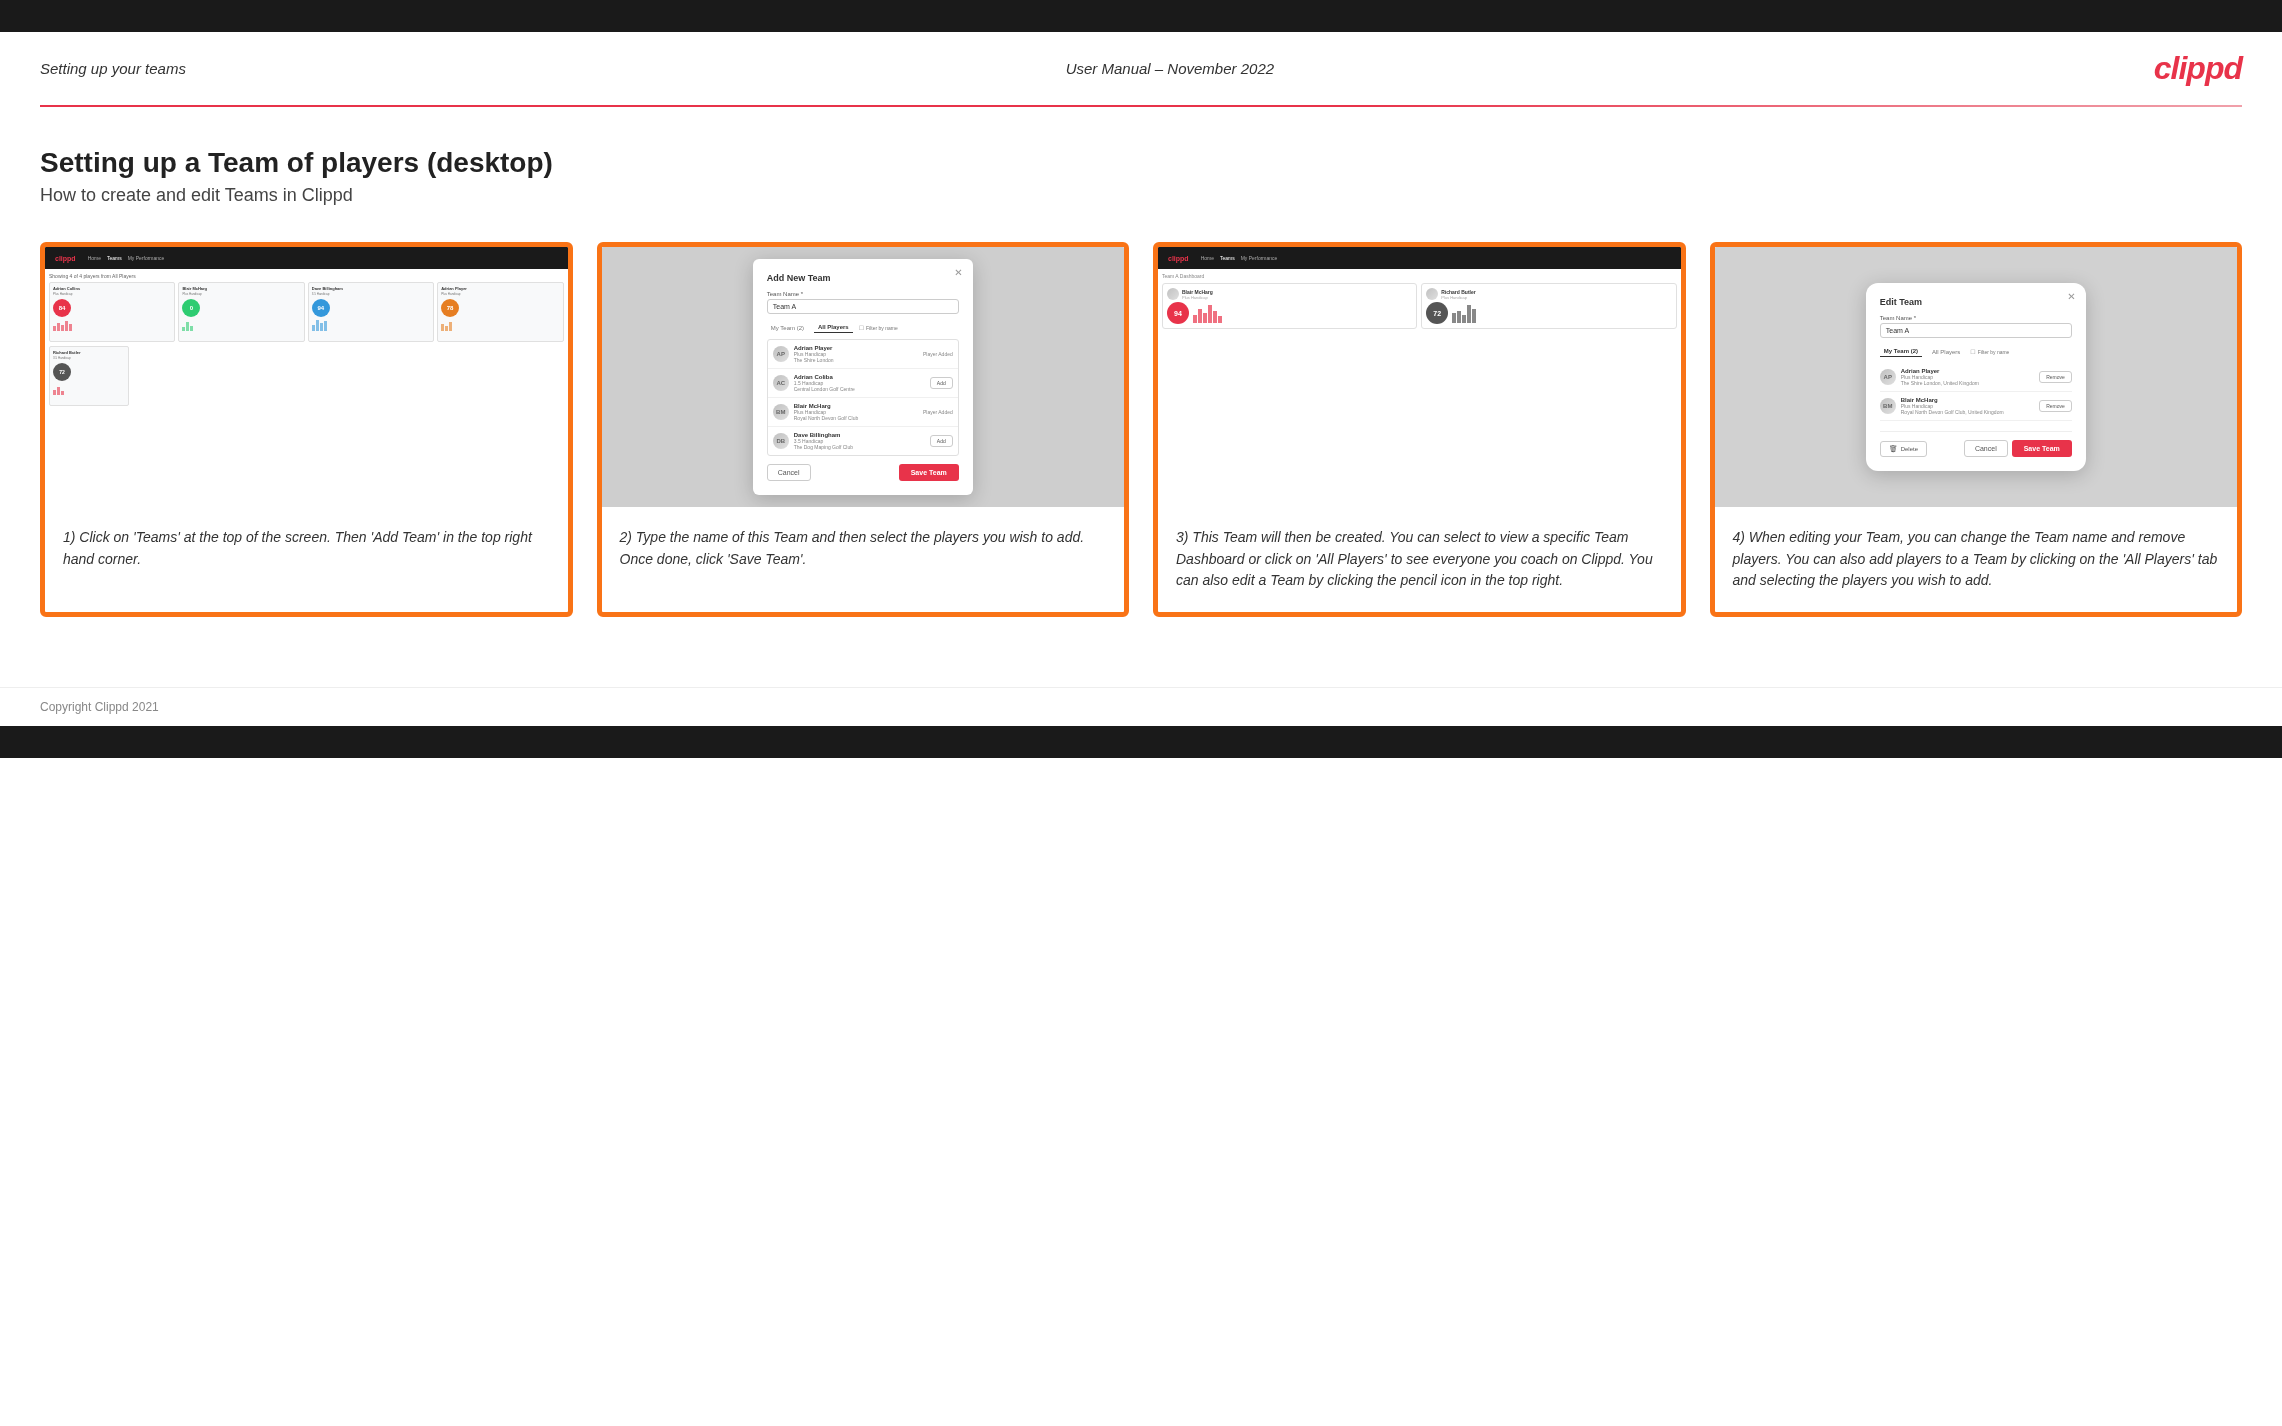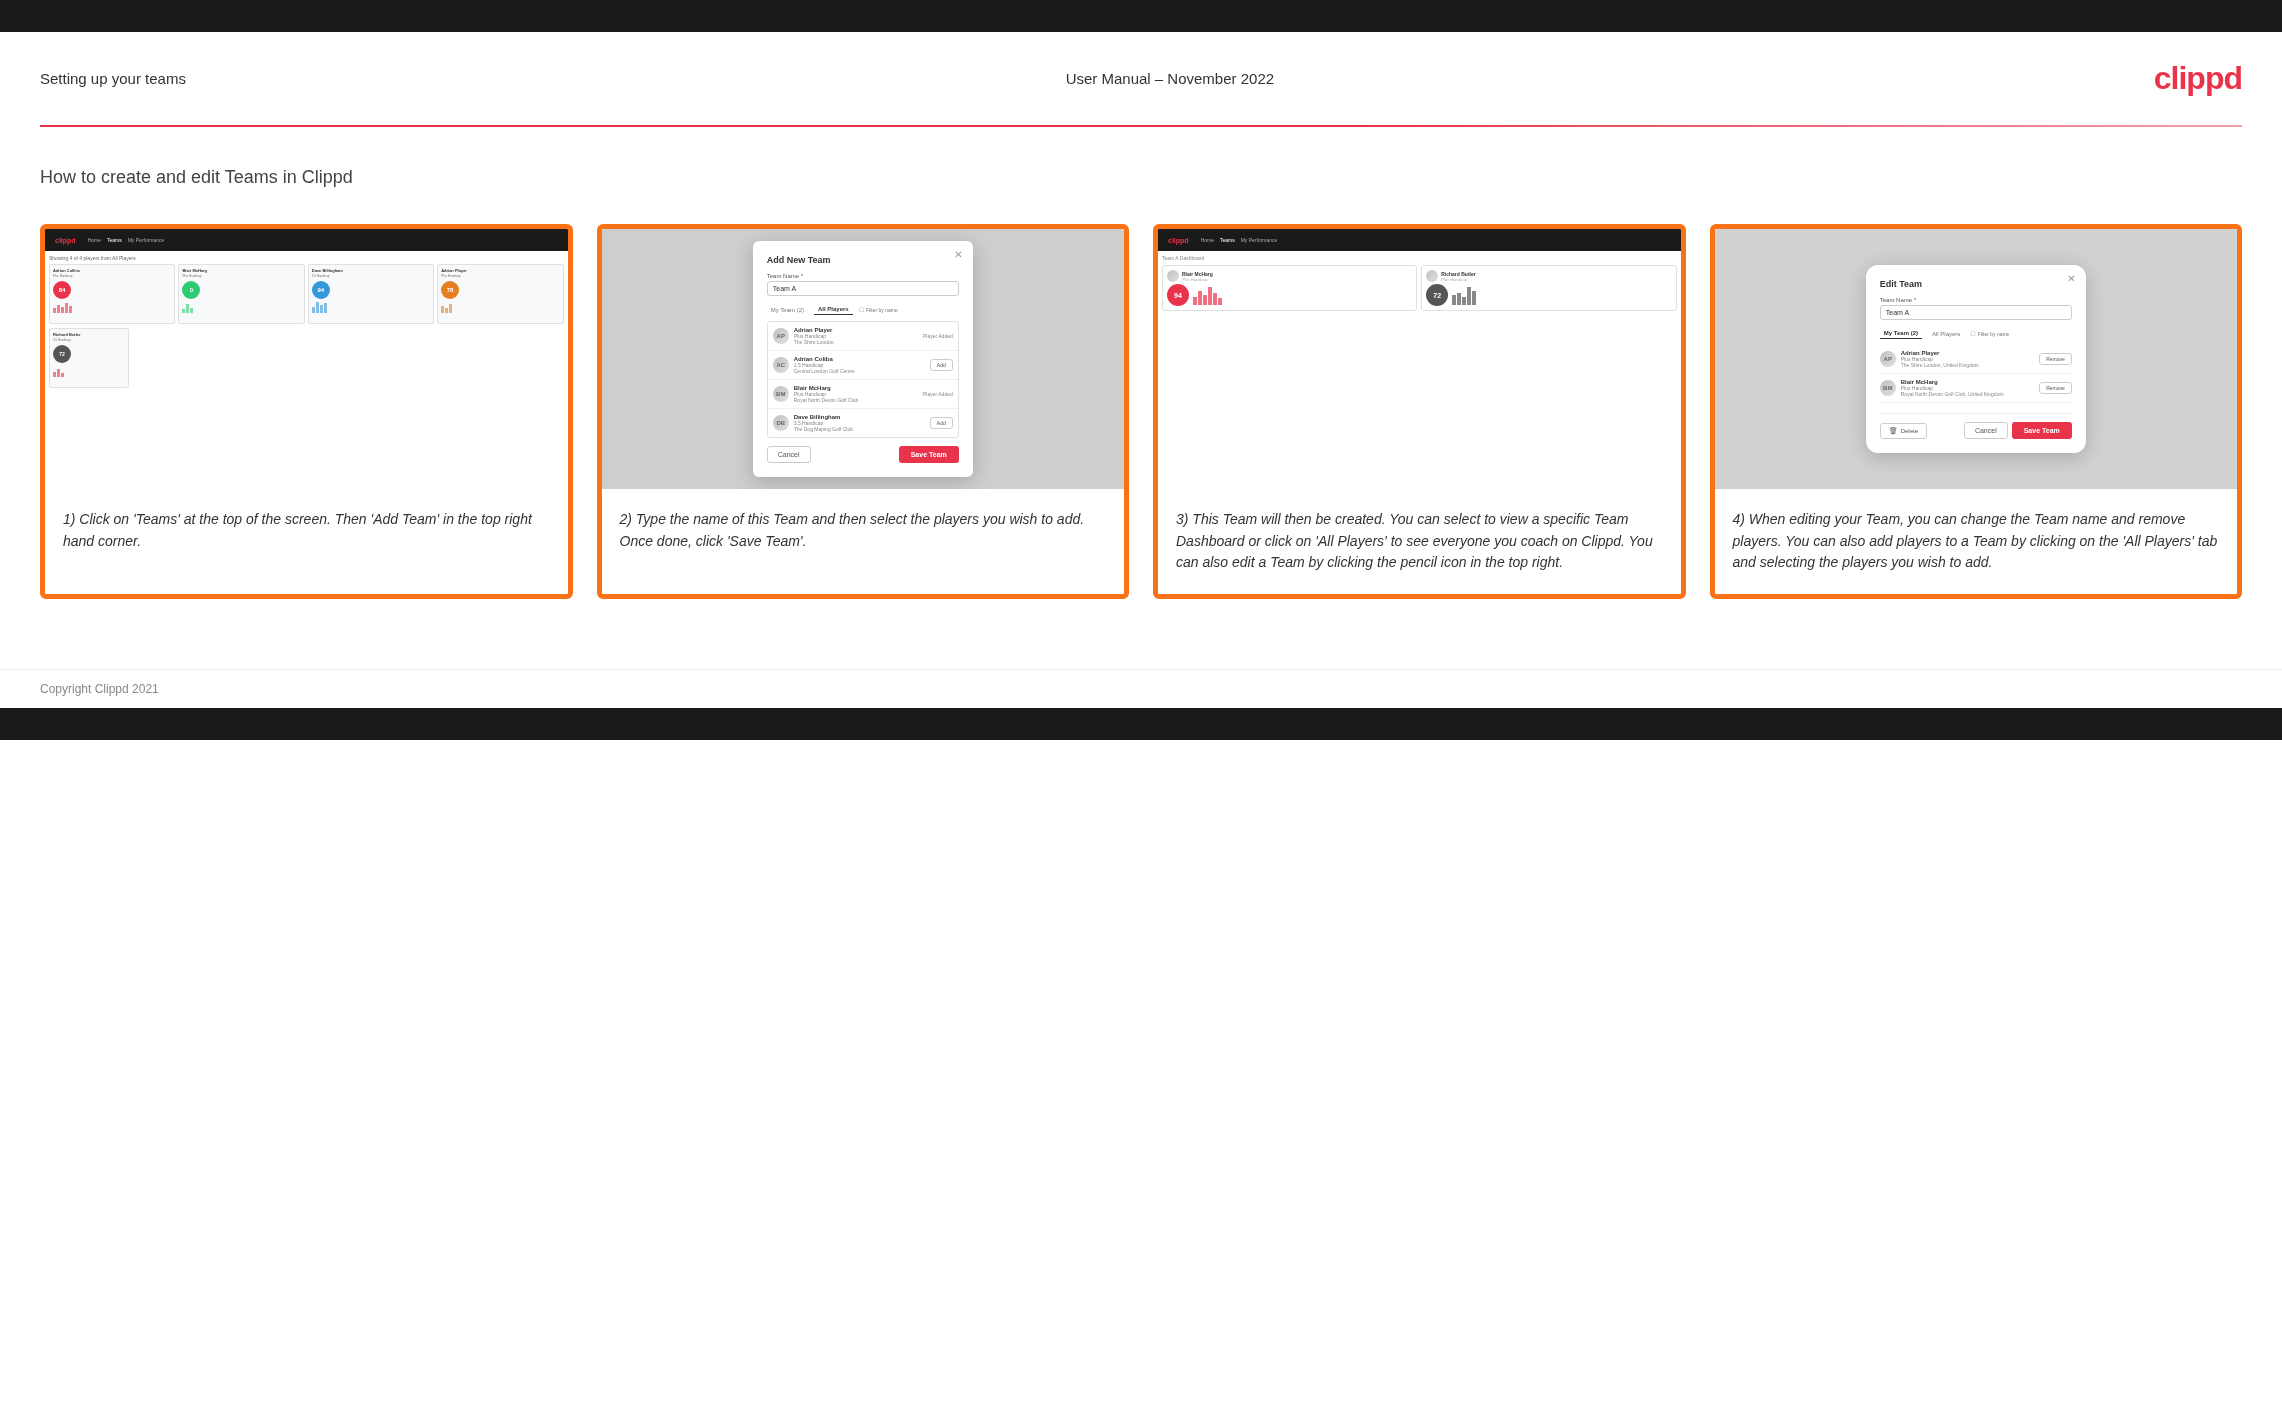--- a/index.html
+++ b/index.html
@@ -15,22 +15,23 @@
       background: #1a1a1a;
       height: 32px;
       width: 100%;
     }
 
     
     .header {
       display: flex;
       align-items: center;
       justify-content: space-between;
-      padding: 28px 40px;
-      background: #fff;
+      padding: 18px 40px;
+      background: #fff;
+      font-style: italic;
     }
     .header-left {
       font-size: 15px;
       color: #333;
     }
     .header-center {
       font-size: 15px;
       color: #333;
     }
     .logo {
@@ -455,20 +456,21 @@
 
 <div class="header">
   <span class="header-left">Setting up your teams</span>
   <span class="header-center">User Manual – November 2022</span>
   <span class="logo">clippd</span>
 </div>
 
 <div class="header-divider"></div>
 
 <div class="main">
+  <div class="page-title">Setting up a Team of players (desktop)</div>
   <div class="page-subtitle">How to create and edit Teams in Clippd</div>
 
   <div class="cards-grid">
 
     <div class="card">
       <div class="card-screenshot">
         <div class="mock-screen">
 
           <div class="mock-nav">
             <div class="mock-nav-logo">clippd</div>

